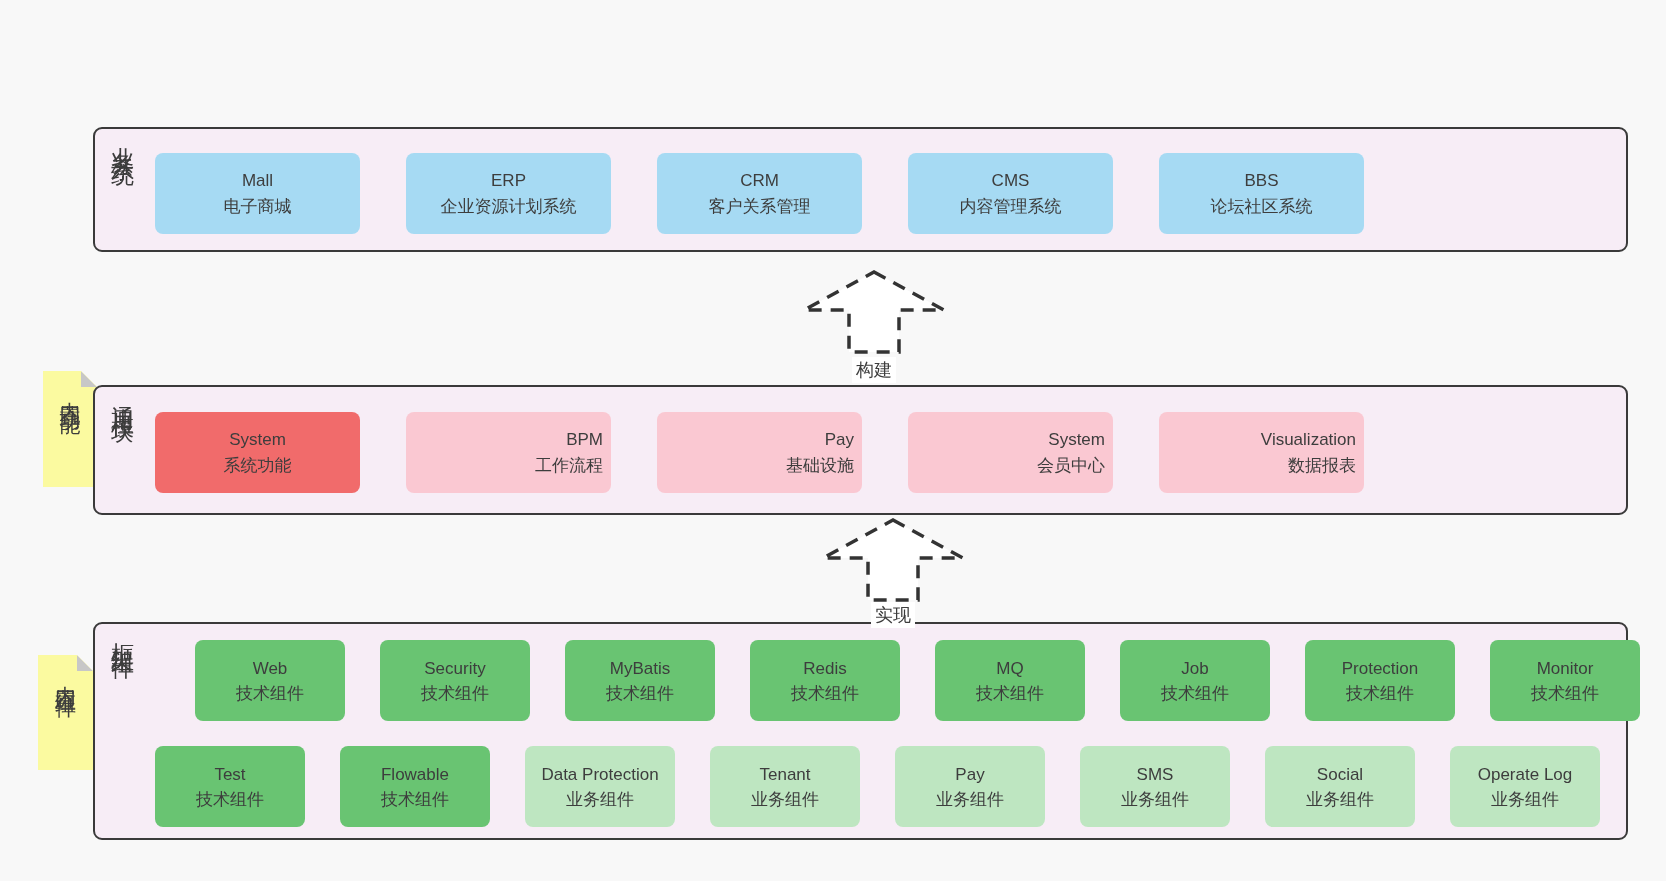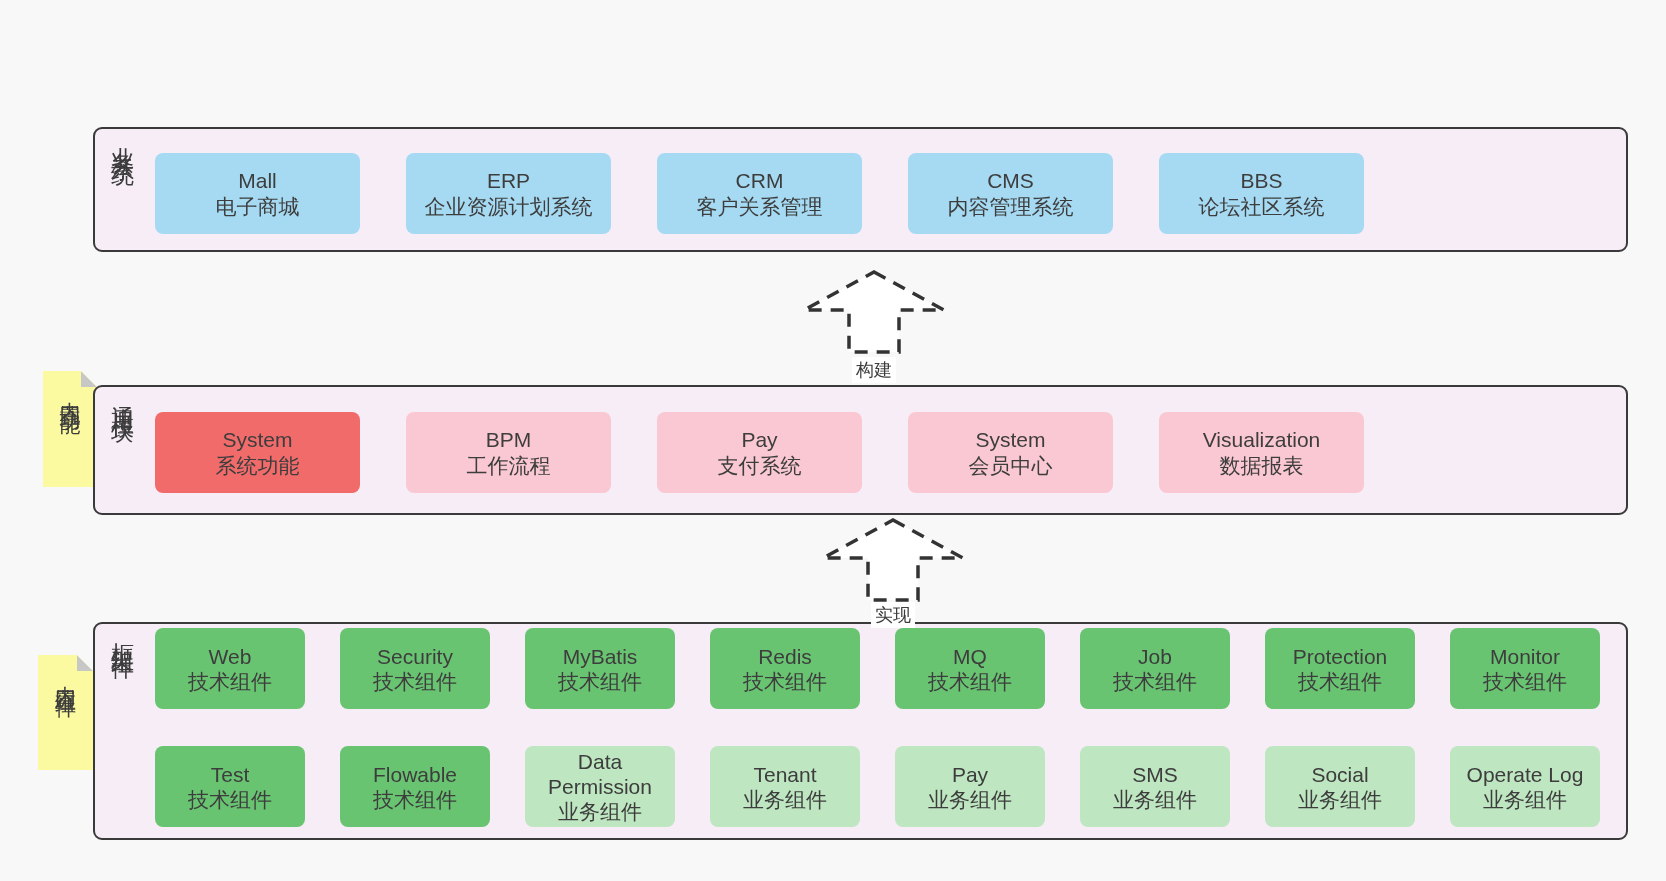--- a/index.html
+++ b/index.html
@@ -21,33 +21,33 @@
     position:absolute;left:13px;top:0;height:100%;
     display:flex;align-items:center;
     writing-mode:vertical-rl;text-orientation:upright;
     font-size:23px;letter-spacing:5px;color:#3c3c3c;
   }
   .box-row{position:absolute;left:60px;display:flex;}
   .row-wide{gap:46px;}
   .row-narrow{gap:35px;}
   .r1{top:24px;}
   .m1{top:25px;}
-  .f1{top:4px;}
+  .f1{top:16px;margin-left:40px;}
   .f2{top:122px;}
   .box{
     height:81px;border-radius:8px;
     display:flex;flex-direction:column;align-items:center;justify-content:center;
-    text-align:center;font-size:21px;line-height:26px;color:#3d3d3d;
+    text-align:center;font-size:17px;line-height:26px;color:#3d3d3d;
     box-sizing:border-box;
   }
   .box-wide{width:205px;padding:0 8px;}
   .box-narrow{width:150px;padding:0 14px;line-height:25px;}
   .b-blue{background:#a6daf3;}
   .b-red{background:#f16b6b;}
-  .b-pink{background:#fac8d2;}
+  .b-pink{background:#fac8d2;align-items:flex-end;}
   .b-green{background:#69c472;}
   .b-ltgreen{background:#bee6c1;}
   .note{
     position:absolute;background:#fbfaa0;z-index:1;
     clip-path:polygon(0 0,calc(100% - 16px) 0,100% 16px,100% 100%,0 100%);
     display:flex;justify-content:center;
   }
   .note-modules{left:43px;top:371px;width:54px;height:116px;}
   .note-framework{left:38px;top:655px;width:55px;height:115px;}
   .note::after{
@@ -116,21 +116,21 @@
     <div class="box box-wide b-red">
       <span>System</span>
       <span>系统功能</span>
     </div>
     <div class="box box-wide b-pink">
       <span>BPM</span>
       <span>工作流程</span>
     </div>
     <div class="box box-wide b-pink">
       <span>Pay</span>
-      <span>支付系统</span>
+      <span>基础设施</span>
     </div>
     <div class="box box-wide b-pink">
       <span>System</span>
       <span>会员中心</span>
     </div>
     <div class="box box-wide b-pink">
       <span>Visualization</span>
       <span>数据报表</span>
     </div>
   </div>
@@ -183,21 +183,21 @@
   <div class="box-row row-narrow f2">
     <div class="box box-narrow b-green">
       <span>Test</span>
       <span>技术组件</span>
     </div>
     <div class="box box-narrow b-green">
       <span>Flowable</span>
       <span>技术组件</span>
     </div>
     <div class="box box-narrow b-ltgreen">
-      <span>Data Permission</span>
+      <span>Data Protection</span>
       <span>业务组件</span>
     </div>
     <div class="box box-narrow b-ltgreen">
       <span>Tenant</span>
       <span>业务组件</span>
     </div>
     <div class="box box-narrow b-ltgreen">
       <span>Pay</span>
       <span>业务组件</span>
     </div>

